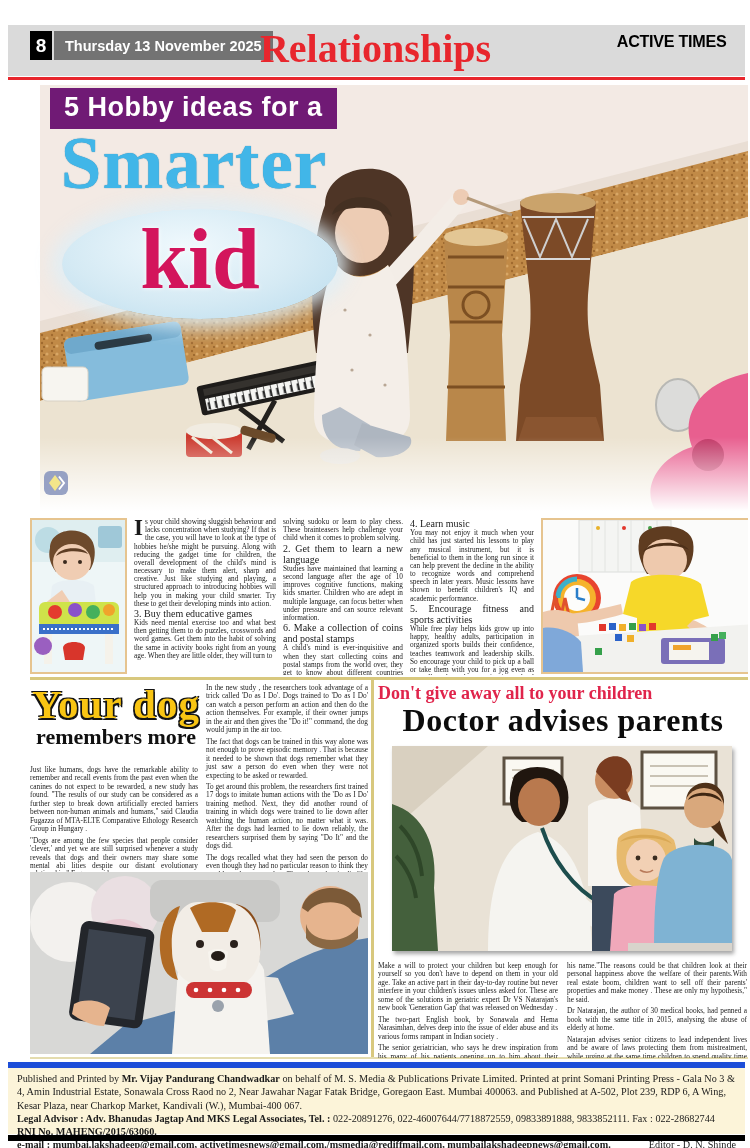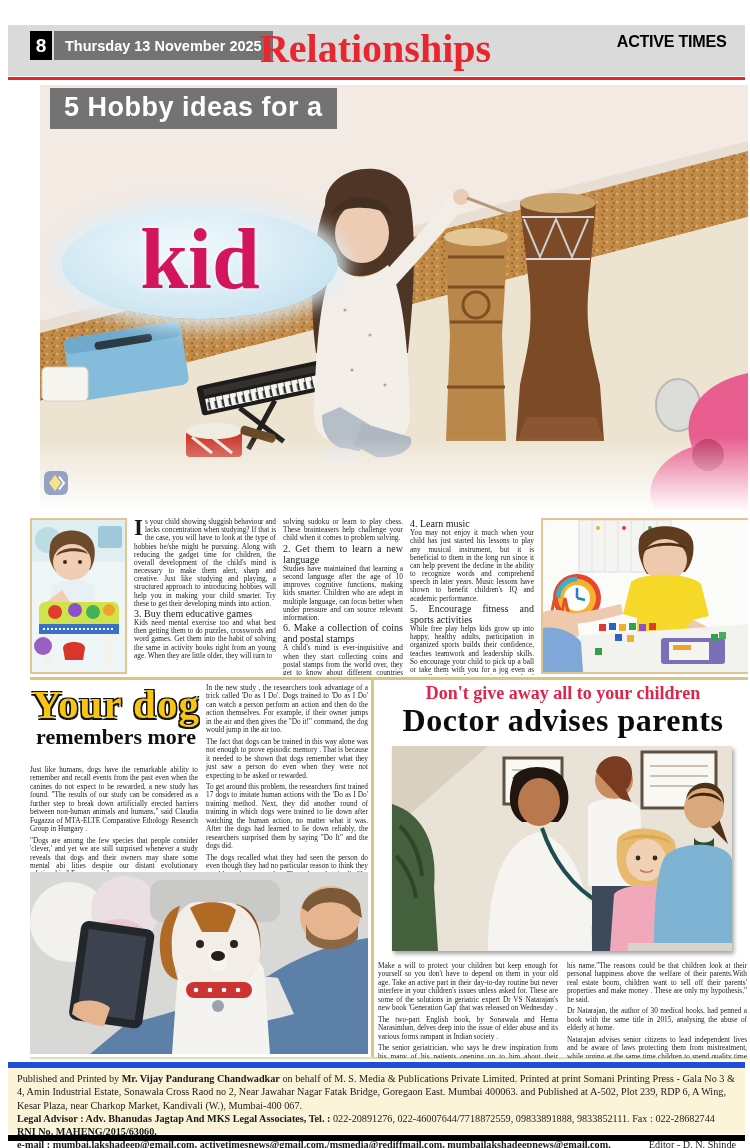--- a/index.html
+++ b/index.html
@@ -16,21 +16,21 @@
              font:bold 14.5px "Liberation Sans", sans-serif; display:flex; align-items:center; padding:0 11px; }
   .section-title { left:238px; top:27px; width:275px; text-align:center;
              font:bold 40px/1.1 "Liberation Serif", serif; color:#e8262d; }
   .masthead { right:24px; top:32px; font:bold 17px "Liberation Sans", sans-serif;
              letter-spacing:-0.3px; transform:scaleX(0.95); transform-origin:right; color:#000; }
   .red-rule { left:8px; top:77px; width:737px; height:3px; background:#e8262d; }
 
   
   .hero { left:40px; top:85px; width:708px; height:426px; }
   .hero svg { position:absolute; left:0; top:0; }
-  .kicker-box { position:absolute; left:10px; top:3px; background:#737373; color:#fff;
+  .kicker-box { position:absolute; left:10px; top:3px; background:#701a75; color:#fff;
                 font:bold 27px/1.2 "Liberation Sans", sans-serif; padding:3px 14px 6px; letter-spacing:0.5px; }
   .smarter { position:absolute; left:0; top:42px; width:308px; text-align:center;
              font:bold 73px/1 "Liberation Serif", serif; color:#41b6e8;
              text-shadow:0 0 1px #2a7ea8; letter-spacing:1px; }
   .kid-ellipse { position:absolute; left:22px; top:124px; width:276px; height:110px; border-radius:50%;
              background:radial-gradient(ellipse at 45% 35%, #f0f9fd 0%, #d5eaf4 55%, #b9dcee 100%);
              display:flex; align-items:center; justify-content:center;
              box-shadow:0 0 18px 10px rgba(222,238,247,0.85); }
   .kid-word { font:bold 86px/1 "Liberation Serif", serif; color:#d3155c; margin-top:-10px;
               text-shadow:0 0 5px rgba(255,255,255,0.9); }
@@ -61,21 +61,21 @@
   .dog-sub { font:bold 22px/1.08 "Liberation Serif", serif; color:#101010; }
   .dog-left-text { position:absolute; left:0; top:82px; width:168px;
                    font-size:7.3px; line-height:1.16; text-align:justify; }
   .dog-right-text { position:absolute; left:176px; top:0; width:162px;
                    font-size:7.3px; line-height:1.16; text-align:justify; }
   .dog-right-text p, .dog-left-text p, .doc-col p { margin-bottom:3px; }
   .dog-photo { position:absolute; left:0; top:188px; width:338px; height:182px; overflow:hidden; }
 
   
   .doc-panel { left:378px; top:684px; width:370px; height:374px; overflow:hidden; }
-  .doc-kicker { position:absolute; left:0; top:0; width:100%; text-align:center;
+  .doc-kicker { position:absolute; left:0; top:0; width:100%; text-align:left;
                 font:bold 18px/1 "Liberation Serif", serif; color:#e0244b; }
   .doc-headline { position:absolute; left:0; top:20px; width:100%; text-align:center;
                 font:bold 32px/1 "Liberation Serif", serif; color:#0c0c0c; letter-spacing:0.5px; }
   .doc-photo { position:absolute; left:14px; top:62px; width:340px; height:205px; overflow:hidden;
                box-shadow:2px 3px 4px rgba(0,0,0,0.35); }
   .doc-cols { position:absolute; left:0; top:278px; width:370px; display:flex; gap:9px; }
   .doc-col { width:180px; font-size:7.3px; line-height:1.16; text-align:justify; }
 
   
   .footer { left:8px; top:1062px; width:737px; height:72px; background:#fcf4d9;
@@ -171,20 +171,21 @@
       <rect x="202" y="340" width="36" height="9" rx="4" transform="rotate(16 202 340)" fill="#6b4a2a"></rect>
     </g>
     <rect x="0" y="352" width="708" height="74" fill="url(#fadeW)"></rect>
     <g>
       <rect x="4" y="386" width="24" height="24" rx="6" fill="#8c98bf" opacity="0.9"></rect>
       <path d="M15,390 L21,398 L15,406 L9,398 Z" fill="#f3e68a"></path>
       <path d="M19,391.5 L24,398 L19,404.5" stroke="#fff" stroke-width="2" fill="none"></path>
     </g>
   </svg>
   <div class="kicker-box">5 Hobby ideas for a</div>
+  <div class="smarter">Smarter</div>
   <div class="kid-ellipse">
     <span class="kid-word">kid</span>
   </div>
 </div>
 
 <div class="abs hobby-row">
   <div class="framed kidphoto1">
     <svg width="93" height="152" viewBox="0 0 93 152">
       <rect width="93" height="152" fill="#eef6f7"></rect>
       <rect width="93" height="42" fill="#dfeef0"></rect>

